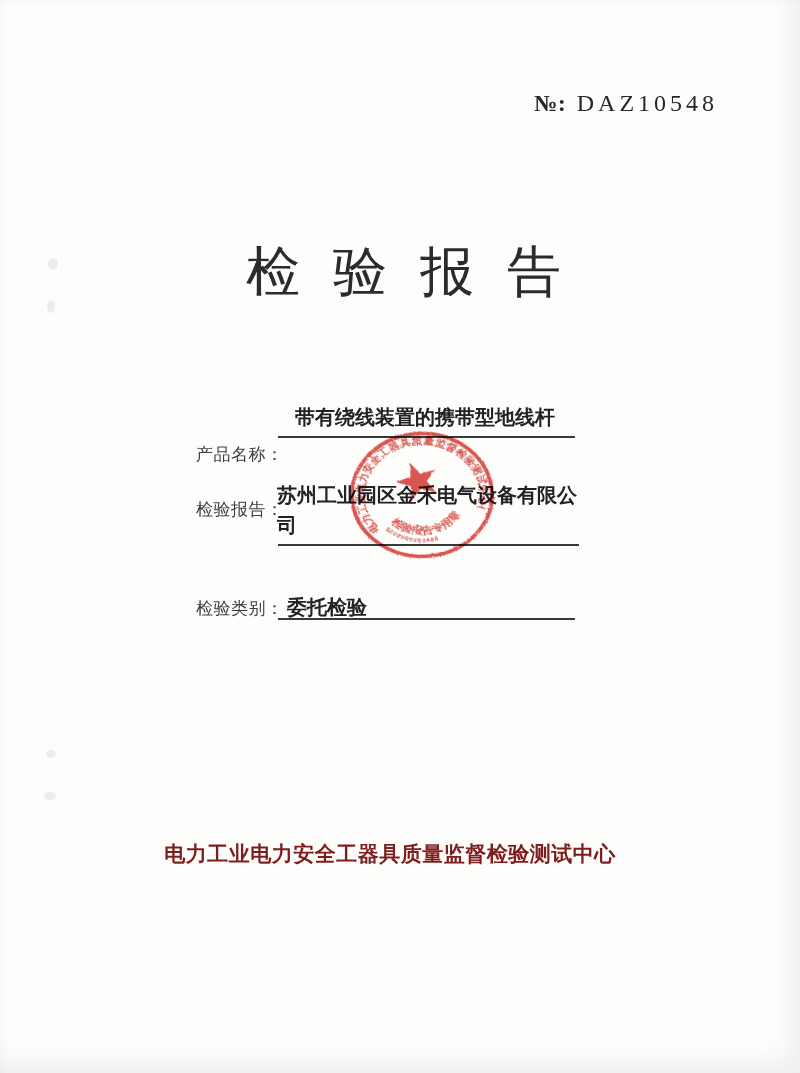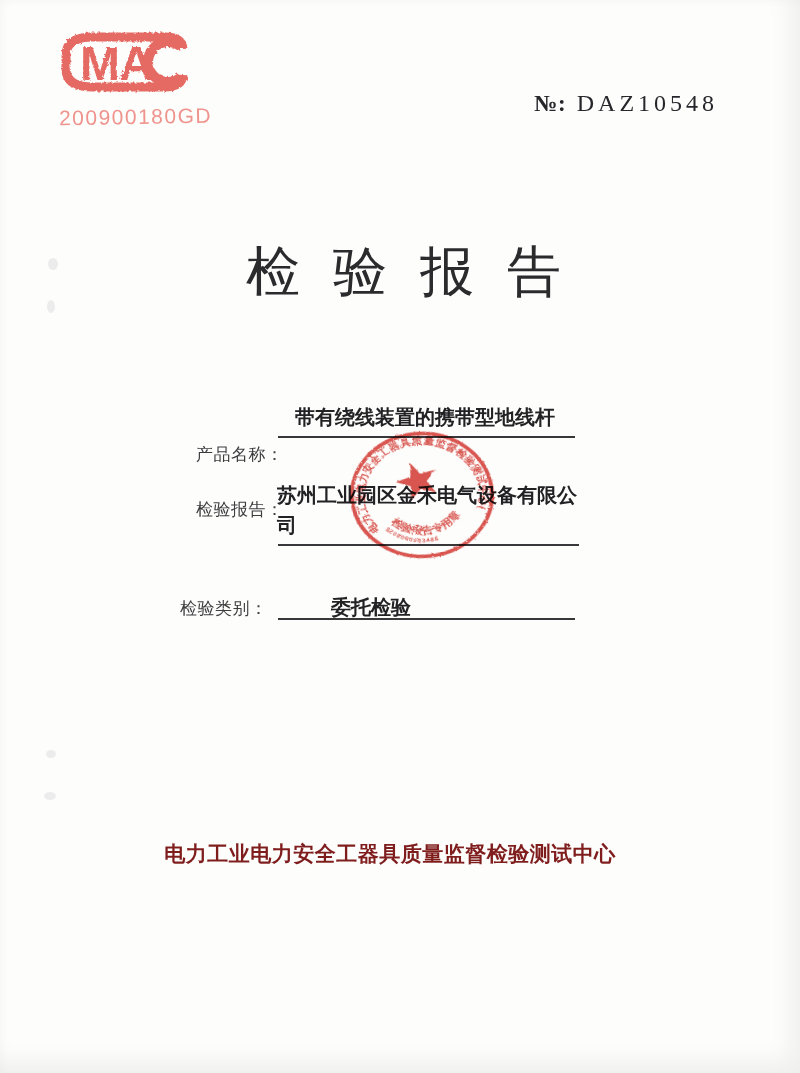--- a/index.html
+++ b/index.html
@@ -38,22 +38,22 @@
   
   .flabel{position:absolute;font-size:17px;letter-spacing:.5px;color:#3d3d40;white-space:nowrap;}
   .fvalue{position:absolute;font-size:20px;font-weight:bold;color:#222225;line-height:30px;}
   .uline{position:absolute;height:2px;background:#38383a;}
   .lab1{left:196px;top:408px;margin-top:35px;}
   .val1{left:287px;top:402px;white-space:nowrap;margin-left:8px;}
   .ul1{left:278px;top:436px;width:297px;}
   .lab2{left:196px;top:498px;}
   .val2{left:277px;top:480px;width:302px;}
   .ul2{left:278px;top:544px;width:301px;}
-  .lab3{left:180px;top:597px;}
-  .val3{left:287px;top:592px;white-space:nowrap;margin-left:44px;}
+  .lab3{left:196px;top:597px;}
+  .val3{left:287px;top:592px;white-space:nowrap;}
   .ul3{left:278px;top:618px;width:297px;}
 
   
   .seal{position:absolute;left:332px;top:416px;width:180px;height:158px;
         mix-blend-mode:multiply;opacity:.9;}
   .seal svg{display:block;width:180px;height:158px;}
 
   
   .footer{
     position:absolute;top:840px;left:390px;transform:translateX(-50%);
@@ -65,37 +65,20 @@
   .sm1{left:48px;top:258px;width:10px;height:12px;}
   .sm2{left:47px;top:300px;width:8px;height:13px;}
   .sm3{left:46px;top:750px;width:10px;height:8px;}
   .sm4{left:44px;top:792px;width:12px;height:8px;}
 </style>
 </head>
 <body>
 
 <div class="page">
 
-  <div class="cma">
-    <span class="sr">CMA</span>
-    <svg viewBox="0 0 150 75" width="150" height="75">
-      <defs>
-        <filter id="tex1" x="-15%" y="-15%" width="130%" height="130%">
-          <feTurbulence type="fractalNoise" baseFrequency="0.35" numOctaves="2" seed="4" result="n"></feTurbulence>
-          <feDisplacementMap in="SourceGraphic" in2="n" scale="3.5"></feDisplacementMap>
-        </filter>
-      </defs>
-      <g filter="url(#tex1)">
-        <path d="M 128 25 Q 127 13 110 13 L 38 13 Q 11 13 11 31 L 11 45 Q 11 63 38 63 L 110 63 Q 127 63 128 51" fill="none" stroke="#e2574f" stroke-width="9"></path>
-        <path d="M 125.9 22.7 A 20 20 0 1 0 125.9 53.3" fill="none" stroke="#e2574f" stroke-width="10"></path>
-        <text x="25" y="56" font-size="48" font-weight="bold" letter-spacing="-1" font-family="'Liberation Sans','DejaVu Sans',sans-serif" fill="#e2574f">MA</text>
-      </g>
-    </svg>
-    <div class="cma-num">200900180GD</div>
-  </div>
 
   <div class="report-no">
     <span class="no-label">№:</span><span class="no-value">DAZ10548</span>
   </div>
 
   <h1 class="title">检验报告</h1>
 
   <span class="flabel lab1">产品名称：</span>
   <span class="fvalue val1">带有绕线装置的携带型地线杆</span>
   <div class="uline ul1"></div>

